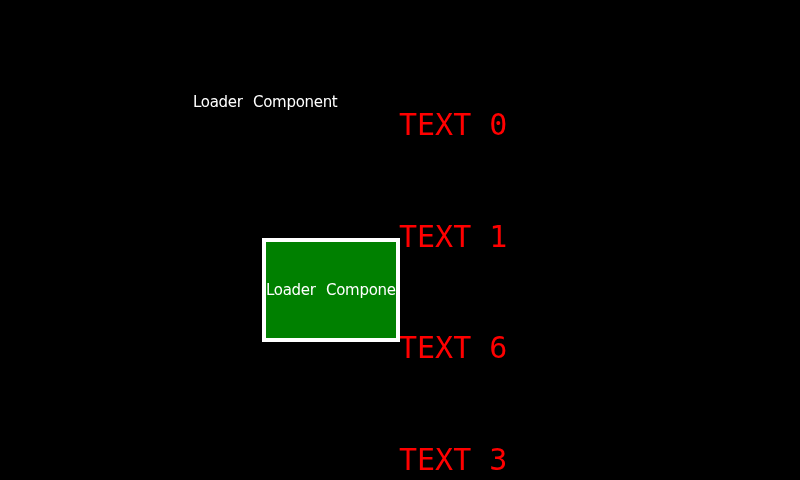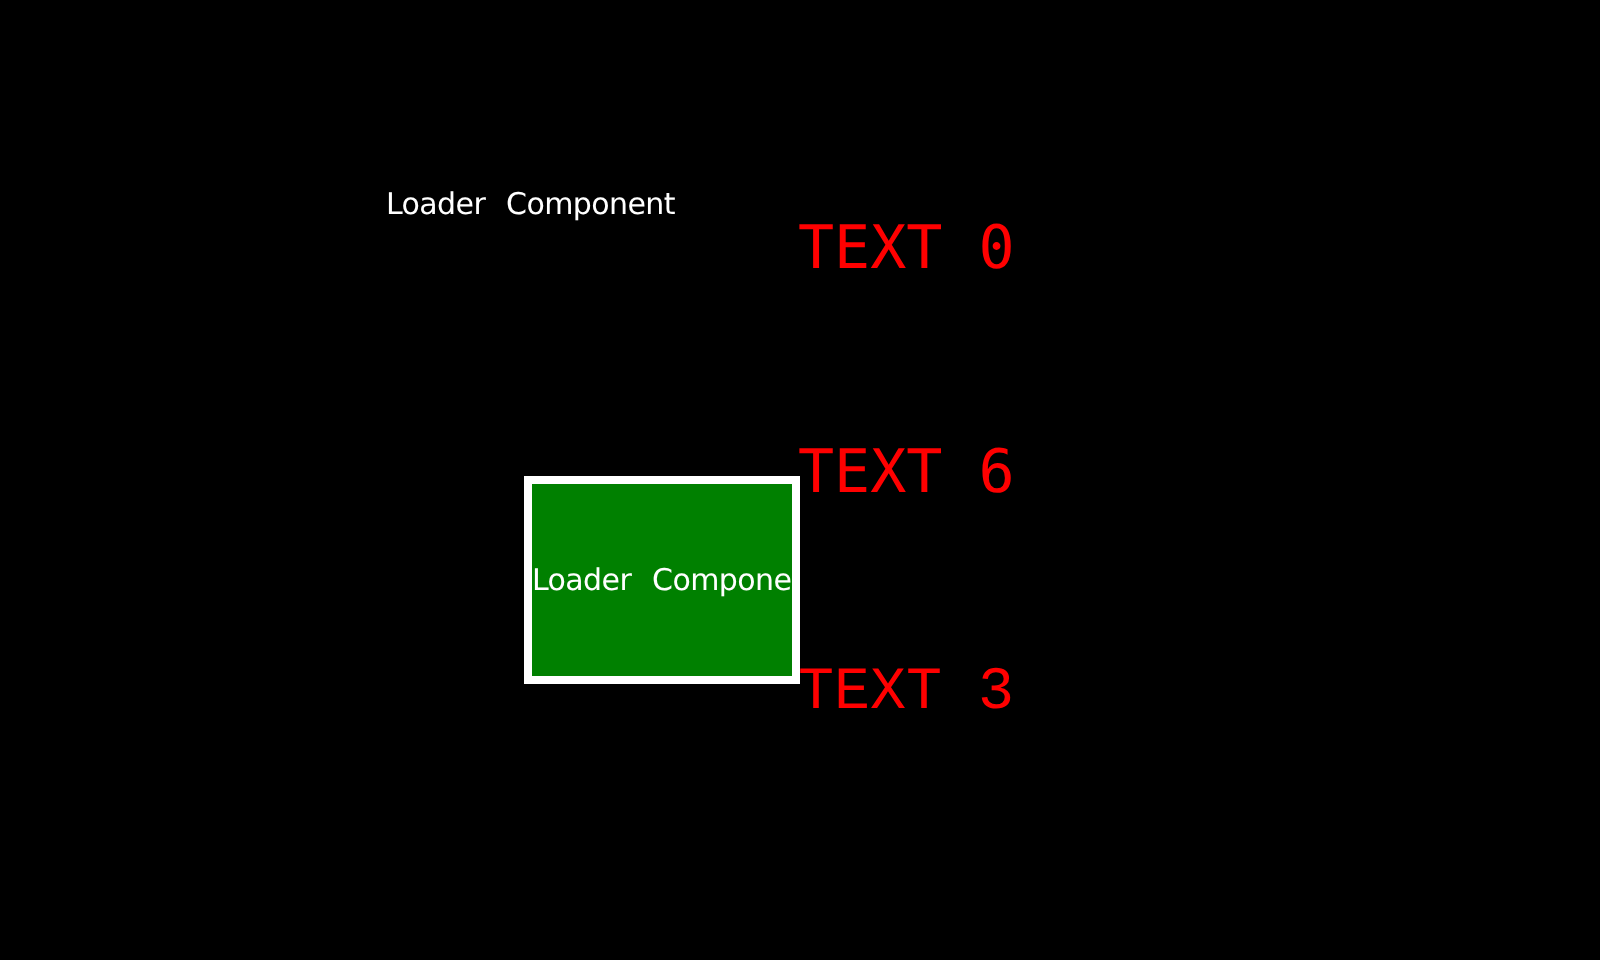--- a/index.html
+++ b/index.html
@@ -70,22 +70,23 @@
 <div id="screen">
 
   <span id="standalone-label" class="small-label" style="color: rgb(255, 255, 255);">Loader Component</span>
 
   <div id="loader-box" style="background: rgb(0, 128, 0); border-color: rgb(255, 255, 255);">
     <span class="small-label" style="color: rgb(255, 255, 255);">Loader Component</span>
   </div>
 
   <div id="text-list">
     <span class="text-item" style="color: rgb(255, 0, 0);">TEXT 0</span>
+    <span class="text-item" style="color: rgb(255, 0, 0);">TEXT 1</span>
     <span class="text-item" style="color: rgb(255, 0, 0);">TEXT 6</span>
-    <span class="text-item" style="color: rgb(255, 0, 0); font-family: Liberation Mono, monospace;">TEXT 3</span>
+    <span class="text-item" style="color: rgb(255, 0, 0);">TEXT 3</span>
     
     
     
     
     
     
   </div>
 
 </div>
 

